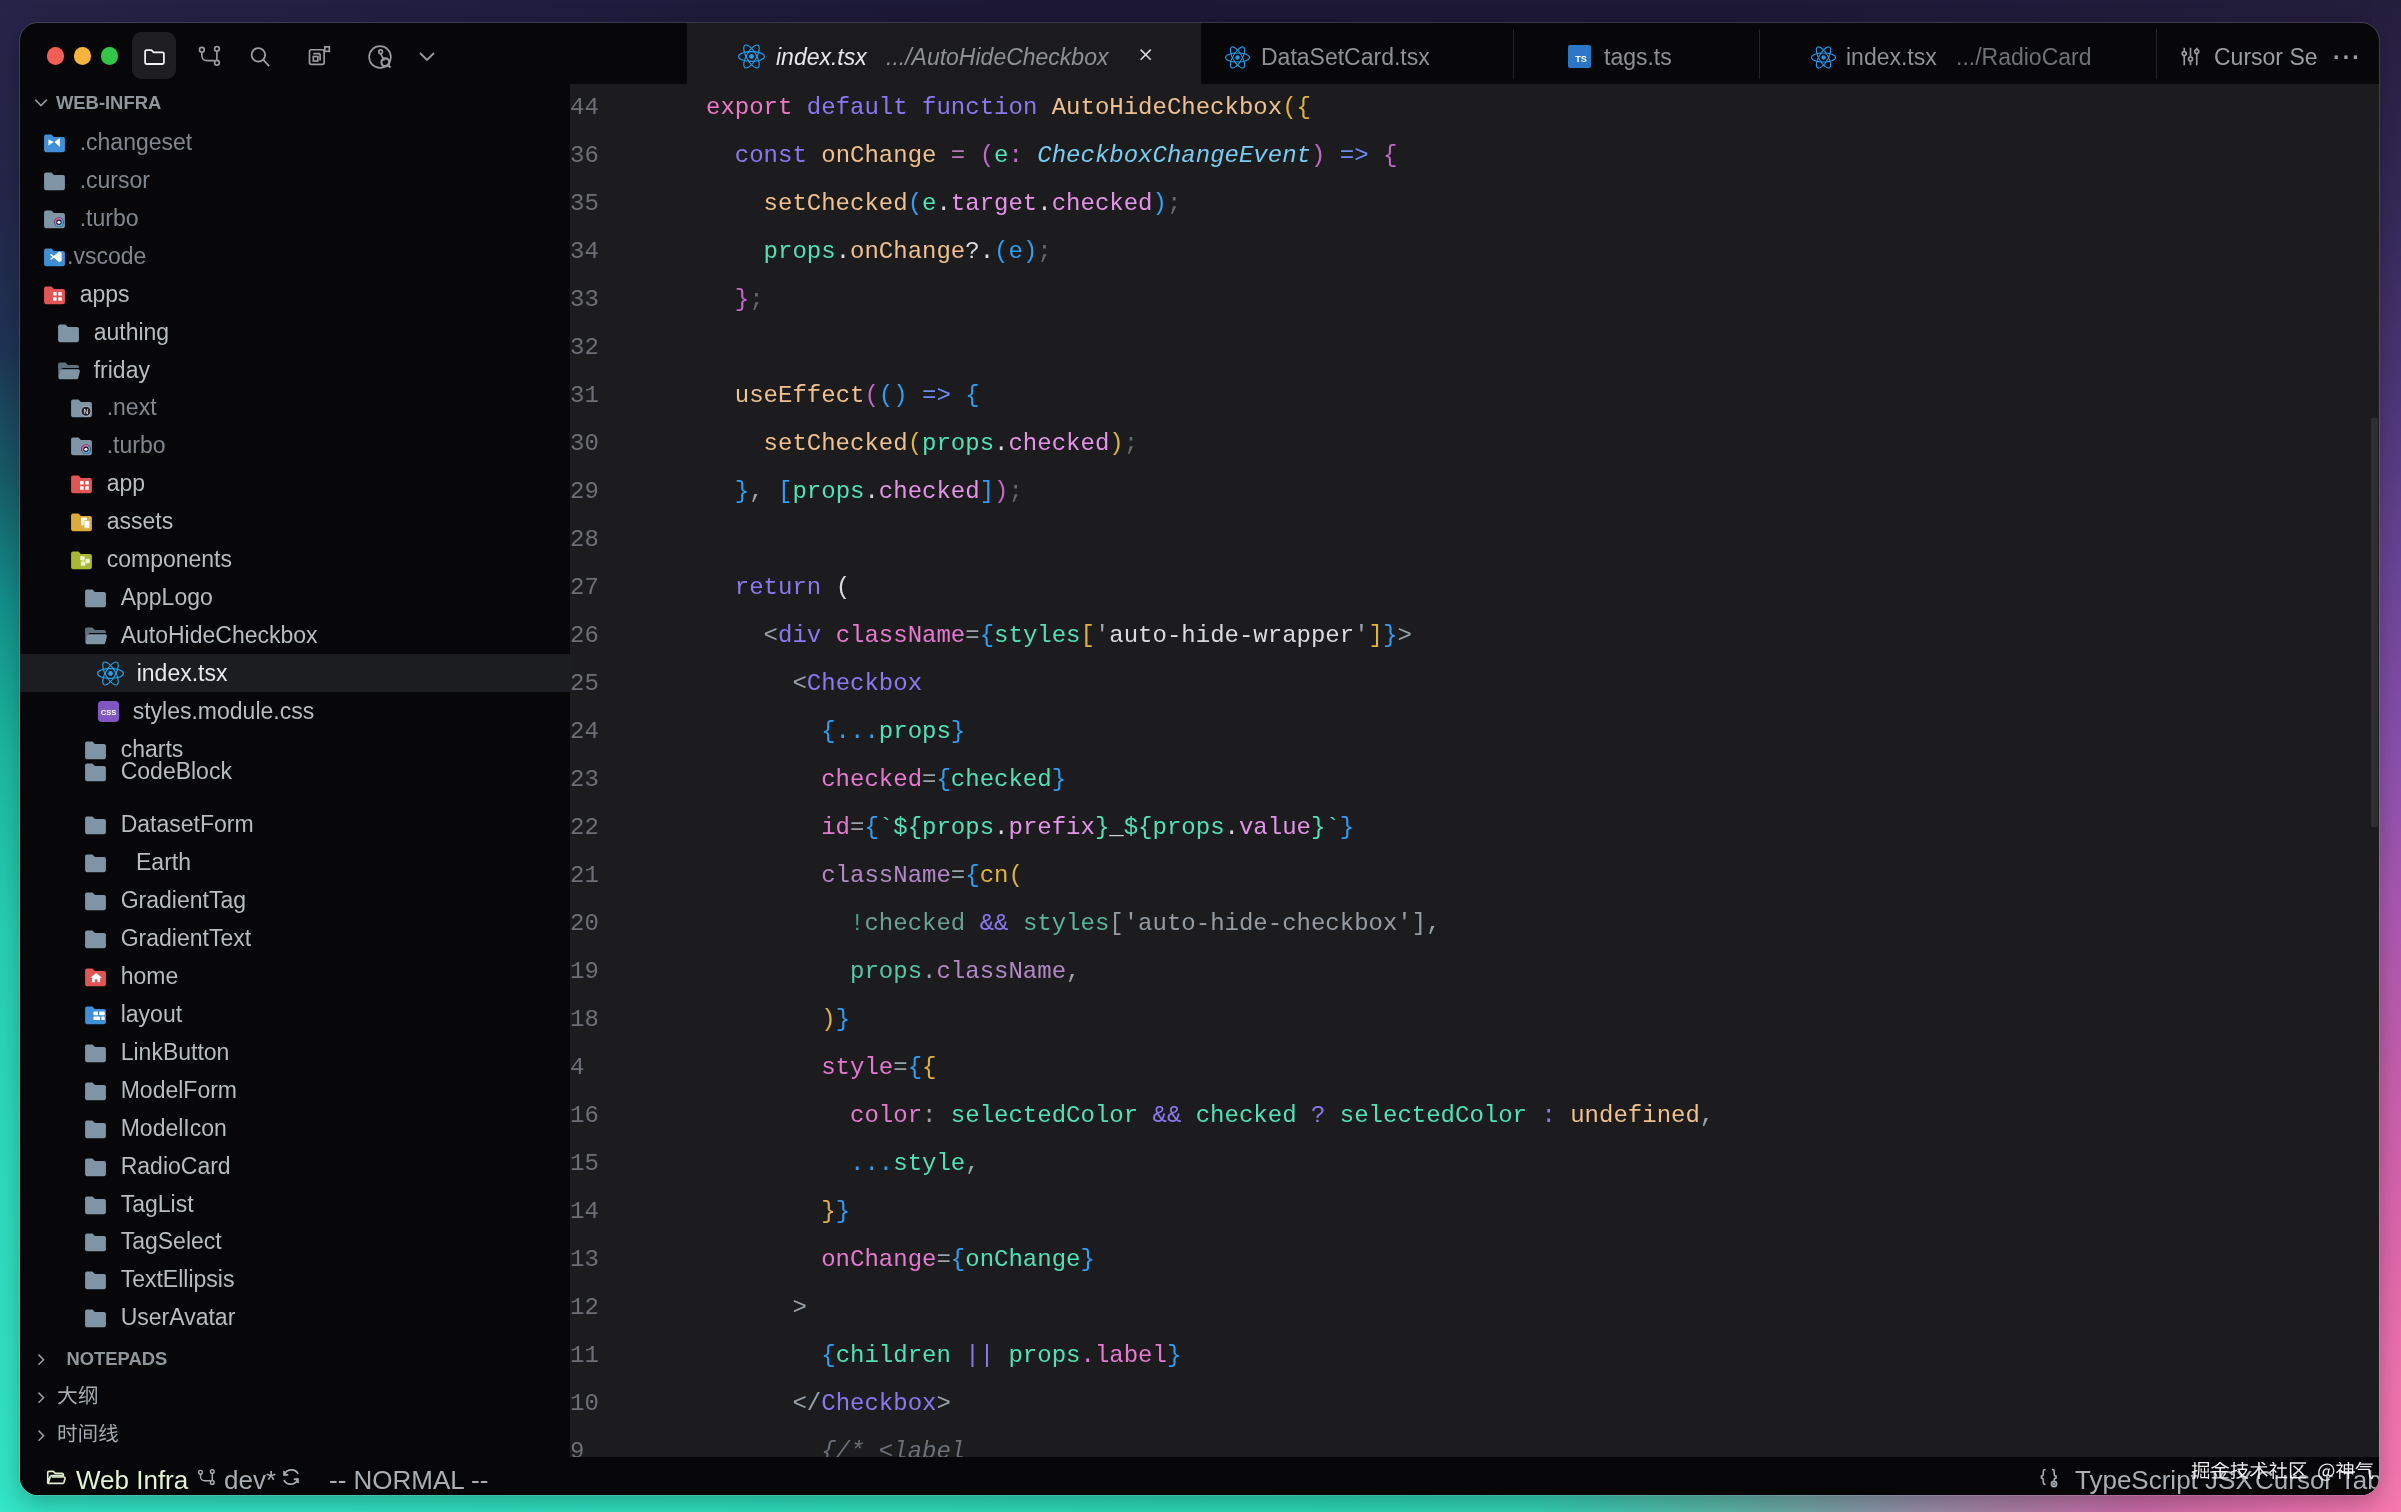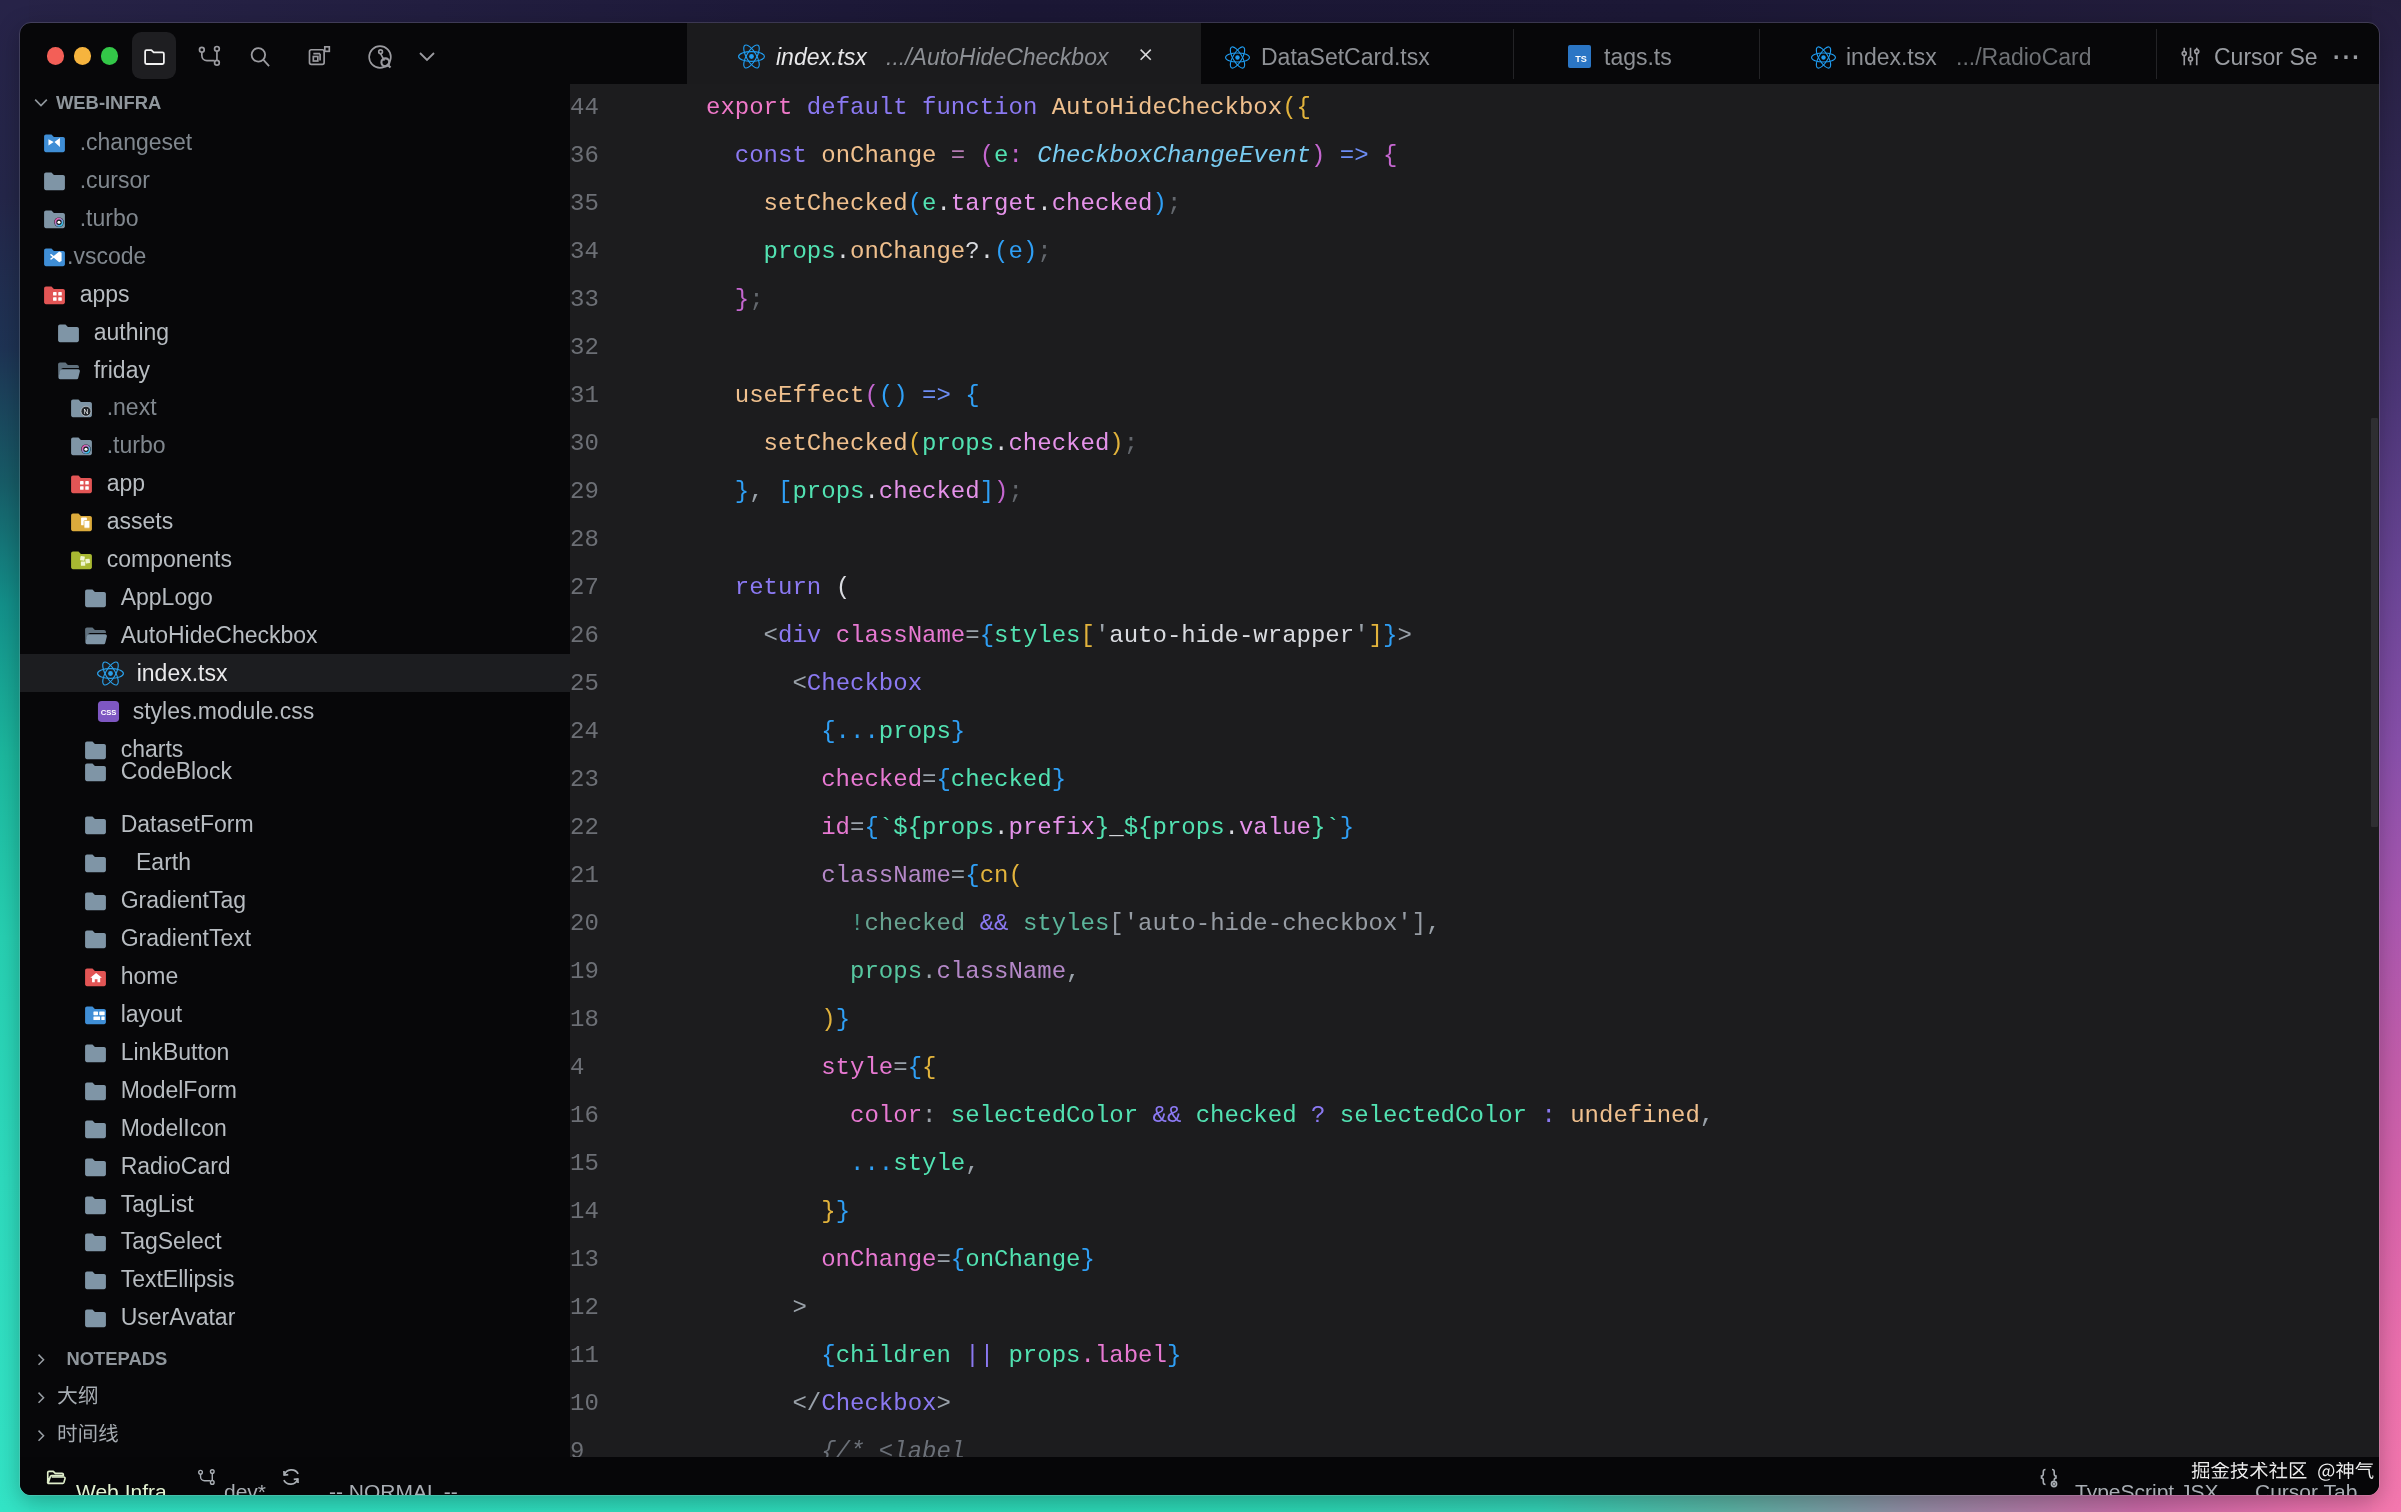--- a/index.html
+++ b/index.html
@@ -1,21 +1,21 @@
 <!DOCTYPE html>
 <html style="font-size:10.7px"><head><meta charset="utf-8">
 <style>
 html,body{margin:0;padding:0}
 body{width:2401px;height:1512px;position:relative;background:#1a1733;font-family:"Liberation Sans",sans-serif;overflow:hidden}
 .ab{position:absolute}
 #sTop{left:0;top:0;width:2401px;height:40px;background:linear-gradient(90deg,#272347 0%,#221e40 18%,#1b1735 42%,#1c1836 70%,#241e3d 100%)}
 #sBot{left:0;top:1475px;width:2401px;height:37px;background:linear-gradient(90deg,#31e4c6 0%,#2fdebe 28%,#2cd8b5 55%,#33d2b6 64%,#5bb5a6 72%,#968ca6 80%,#ca6aa8 89%,#ea70ad 96%,#f57aaf 100%)}
 #sL{left:0;top:0;width:29px;height:1512px;background:linear-gradient(180deg,#272348 0%,#242649 13%,#1e3354 23%,#175d68 32%,#13908a 40%,#1cb89e 50%,#27d0b2 62%,#2edbbe 78%,#33e4c6 100%)}
 #sR{left:2372px;top:0;width:29px;height:1512px;background:linear-gradient(180deg,#241e3d 0%,#342a58 14%,#4c3677 26%,#6a4596 38%,#8a50ab 50%,#a957b0 60%,#c25dab 70%,#da64ab 80%,#ec70ad 90%,#f478ae 100%)}
-#win{left:20px;top:23.4px;width:2359px;height:1472px;background:#070709;border-radius:11px;overflow:hidden;box-shadow:0 6.7px 23px rgba(0,0,0,.28);outline:0.7px solid rgba(255,255,255,.14)}
+#win{left:20px;top:23.4px;width:2359px;height:1472px;background:#070709;border-radius:18px;overflow:hidden;box-shadow:0 6.7px 23px rgba(0,0,0,.28);outline:0.7px solid rgba(255,255,255,.14)}
 
 #tbar{left:0;top:0;width:2359px;height:61px}
 .light{border-radius:50%;width:17.4px;height:17.4px;top:24px}
 #tabAct{left:667px;top:0;width:514px;height:61px;background:#1b1b1d}
 .sep{top:5.3px;width:1.3px;height:50px;background:#232326}
 .tabtx{top:3.3px;height:61px;line-height:61px;font-size:23px;white-space:nowrap}
 
 #side{left:0;top:61px;width:550px;height:1373px;overflow:hidden}
 .row{position:absolute;left:0;width:550px;height:38px;display:flex;align-items:center}
 .row span{font-size:23px;color:#b7bcc1;white-space:nowrap}
@@ -28,21 +28,21 @@
 .ct{margin-left:46px}
 .c-v{color:#8b79f2}.c-pk{color:#ee78c8}.c-fn{color:#f0c08e}.c-at{color:#e779d2}
 .c-pr{color:#e593ea}.c-mt{color:#52e2b2}.c-ty{color:#79ccf2;font-style:italic}
 .c-bb{color:#2f9ff5}.c-bg{color:#e2b33c}.c-bm{color:#c466cf}.c-ar{color:#6d8df5}
 .c-eq{color:#b57bb3}.c-gr{color:#9aa2aa}.c-dg{color:#64686e}.c-wh{color:#d9dbe0}
 .c-st{color:#969ca4}.c-cm{color:#6b7078;font-style:italic}.c-mg{color:#68a391}
 .c-ms{color:#5bb59b}.c-mb{color:#4a9987}.c-ma{color:#b488c8}.c-mm{color:#57c7a0}
 #scb{left:2351px;top:395px;width:7.3px;height:409px;background:#2e2e31;border-radius:1.3px}
 
 #status{left:0;top:1434px;width:2359px;height:38px;background:#060608}
-#status .it{position:absolute;top:16px;height:38px;line-height:38px;font-size:21px;color:#a9aeb4;white-space:nowrap}
+#status .it{position:absolute;top:4px;height:38px;line-height:38px;font-size:26px;color:#a9aeb4;white-space:nowrap}
 </style></head>
 <body>
 <div class="ab" id="sTop"></div>
 <div class="ab" id="sBot"></div>
 <div class="ab" id="sL"></div>
 <div class="ab" id="sR"></div>
 <div class="ab" id="win">
 <div class="ab" id="tbar">
 <div class="ab light" style="left:27px;background:#f35f57"></div>
 <div class="ab light" style="left:54px;background:#f6b43e"></div>

